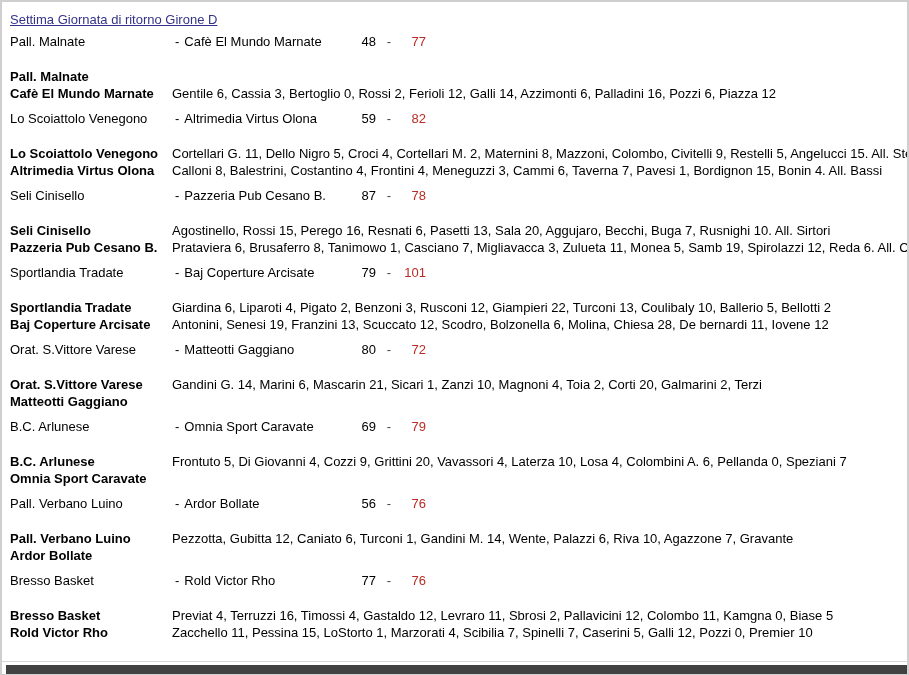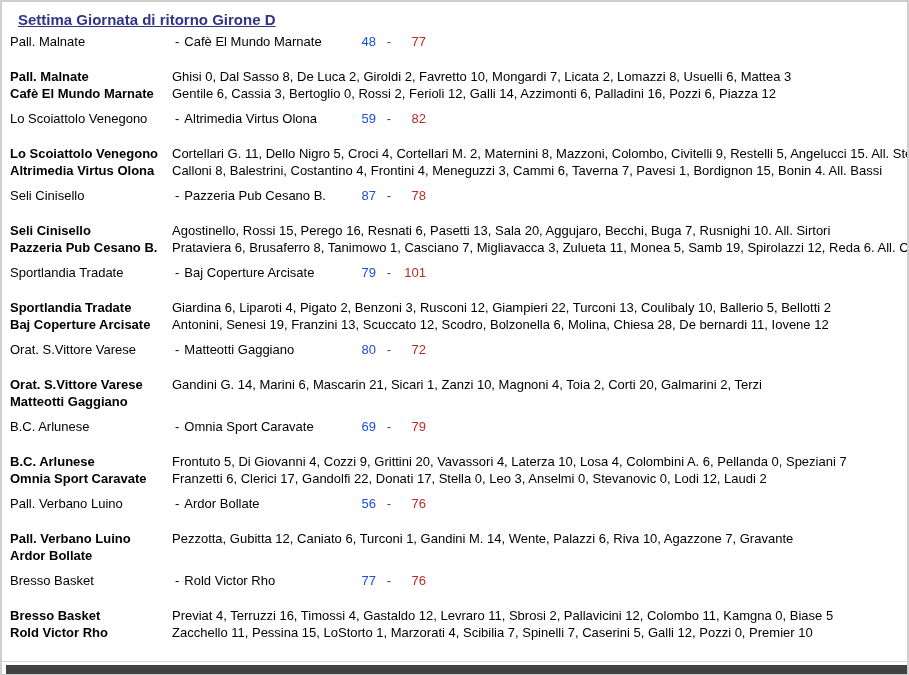--- a/index.html
+++ b/index.html
@@ -14,41 +14,41 @@
     height: 675px;
     box-sizing: border-box;
     border: 2px solid #cfcfcf;
     border-bottom-width: 1px;
     background: #ffffff;
     overflow: hidden;
     padding: 8px 0 0 8px;
   }
   .title {
     display: inline-block;
-    font-size: 15px;
-    font-weight: bold;
+    font-size: 13px;
+    font-weight: normal;
     color: #333388;
     text-decoration: underline;
     line-height: 15px;
-    margin: 2px 0 8px 8px;
+    margin: 2px 0 8px 0;
     cursor: pointer;
   }
   .match { margin-bottom: 10px; }
   .result-row {
     display: flex;
     font-size: 13px;
     line-height: 14px;
     color: #000000;
     margin-bottom: 19px;
     white-space: nowrap;
   }
   .col-home { width: 157px; flex: none; }
   .col-away { width: 175px; flex: none; margin-left: 8px; }
   .away-dash { margin-right: 5px; }
-  .score-home { width: 26px; flex: none; text-align: right; color: #1d4ed8; }
+  .score-home { width: 26px; flex: none; text-align: right; color: #000000; }
   .score-dash { width: 26px; flex: none; text-align: center; color: #444444; }
   .score-away { width: 24px; flex: none; text-align: right; color: #bb2b25; }
   .scorer-line {
     display: flex;
     font-size: 13px;
     line-height: 17px;
     color: #000000;
     white-space: nowrap;
   }
   .scorer-name { width: 162px; flex: none; font-weight: bold; }
@@ -80,21 +80,20 @@
     <div class="result-row">
       <span class="col-home">Pall. Malnate</span>
       <span class="col-away"><span class="away-dash">-</span><span>Cafè El Mundo Marnate</span></span>
       <span class="score-home">48</span>
       <span class="score-dash">-</span>
       <span class="score-away">77</span>
     </div>
     <div class="scorers">
       <div class="scorer-line">
         <span class="scorer-name">Pall. Malnate</span>
-        <span class="scorer-text">Ghisi 0, Dal Sasso 8, De Luca 2, Giroldi 2, Favretto 10, Mongardi 7, Licata 2, Lomazzi 8, Usuelli 6, Mattea 3</span>
       </div>
       <div class="scorer-line">
         <span class="scorer-name">Cafè El Mundo Marnate</span>
         <span class="scorer-text">Gentile 6, Cassia 3, Bertoglio 0, Rossi 2, Ferioli 12, Galli 14, Azzimonti 6, Palladini 16, Pozzi 6, Piazza 12</span>
       </div>
     </div>
   </div>
 
   <div class="match">
     <div class="result-row">
@@ -183,21 +182,20 @@
       <span class="score-dash">-</span>
       <span class="score-away">79</span>
     </div>
     <div class="scorers">
       <div class="scorer-line">
         <span class="scorer-name">B.C. Arlunese</span>
         <span class="scorer-text">Frontuto 5, Di Giovanni 4, Cozzi 9, Grittini 20, Vavassori 4, Laterza 10, Losa 4, Colombini A. 6, Pellanda 0, Speziani 7</span>
       </div>
       <div class="scorer-line">
         <span class="scorer-name">Omnia Sport Caravate</span>
-        <span class="scorer-text">Franzetti 6, Clerici 17, Gandolfi 22, Donati 17, Stella 0, Leo 3, Anselmi 0, Stevanovic 0, Lodi 12, Laudi 2</span>
       </div>
     </div>
   </div>
 
   <div class="match">
     <div class="result-row">
       <span class="col-home">Pall. Verbano Luino</span>
       <span class="col-away"><span class="away-dash">-</span><span>Ardor Bollate</span></span>
       <span class="score-home">56</span>
       <span class="score-dash">-</span>

